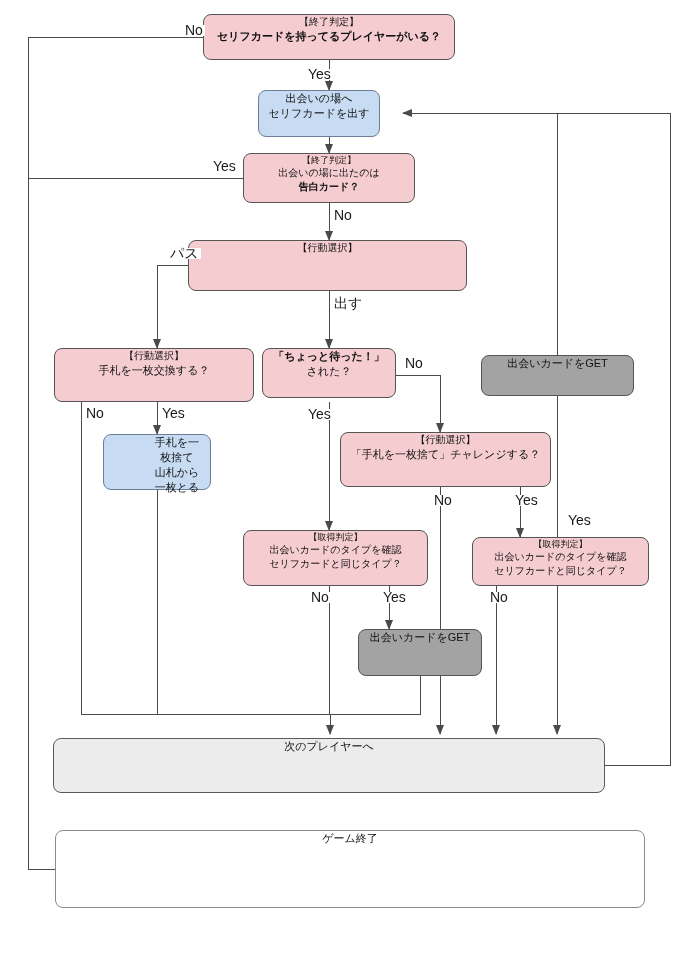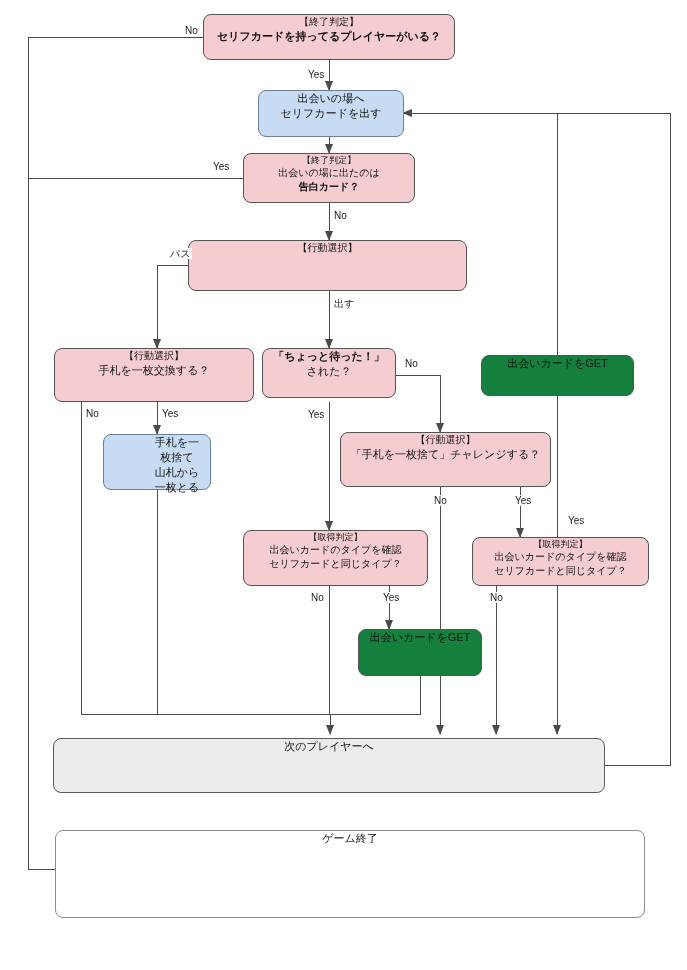--- a/index.html
+++ b/index.html
@@ -31,30 +31,30 @@
     border-radius:8px;
     border:1px solid #5a5a5a;
     line-height:1.35;
     color:#101010;
     z-index:5;
   }
   .node .txt{ display:block; width:100%; padding:0 6px; }
   .node .l1,.node .l2,.node .l3{ display:block; }
   .pink   { background:#f5ccd0; border-color:#555; }
   .blue   { background:#c7dbf2; border-color:#6b7f99; }
-  .yellow { background:#15803d; border-color:#555; }
+  .yellow { background:#a3a3a3; border-color:#555; }
   .gray   { background:#ececec; border-color:#5a5a5a; }
   .white  { background:#ffffff; border-color:#8a8a8a; }
   .fs11 { font-size:11px; }
   .fs10 { font-size:10px; }
   .fs9  { font-size:9px; }
   .b { font-weight:bold; }
   .edge-label{
     position:absolute;
-    font-size:10px;
+    font-size:14px;
     color:#1a1a1a;
     background:#ffffff;
     padding:0 2px;
     white-space:nowrap;
     z-index:6;
     line-height:11px;
   }
 </style>
 </head>
 <body>
@@ -117,21 +117,21 @@
     </g>
   </svg>
 
   <div class="node pink fs11" style="left:203px; top:14px; width:252px; height:46px;">
     <span class="txt">
       <span class="l1 fs10">【終了判定】</span>
       <span class="l2 b">セリフカードを持ってるプレイヤーがいる？</span>
     </span>
   </div>
 
-  <div class="node blue fs11" style="left:258px; top:90px; width:146px; height:47px;">
+  <div class="node blue fs11" style="left:258px; top:90px; width:122px; height:47px;">
     <span class="txt">
       <span class="l1">出会いの場へ</span>
       <span class="l2">セリフカードを出す</span>
     </span>
   </div>
 
   <div class="node pink fs10" style="left:243px; top:153px; width:172px; height:50px;">
     <span class="txt">
       <span class="l1 fs9">【終了判定】</span>
       <span class="l2">出会いの場に出たのは</span>
@@ -200,21 +200,21 @@
       <span class="l1">出会いカードをGET</span>
     </span>
   </div>
 
   <div class="node gray fs11" style="left:53px; top:738px; width:552px; height:55px;">
     <span class="txt">
       <span class="l1">次のプレイヤーへ</span>
     </span>
   </div>
 
-  <div class="node white fs11" style="left:55px; top:830px; width:590px; height:88px;">
+  <div class="node white fs11" style="left:55px; top:830px; width:590px; height:78px;">
     <span class="txt">
       <span class="l1">ゲーム終了</span>
     </span>
   </div>
 
   <div class="edge-label" style="left:183px; top:25px;">No</div>
   <div class="edge-label" style="left:306px; top:69px;">Yes</div>
   <div class="edge-label" style="left:211px; top:161px;">Yes</div>
   <div class="edge-label" style="left:332px; top:210px;">No</div>
   <div class="edge-label" style="left:168px; top:248px;">パス</div>

